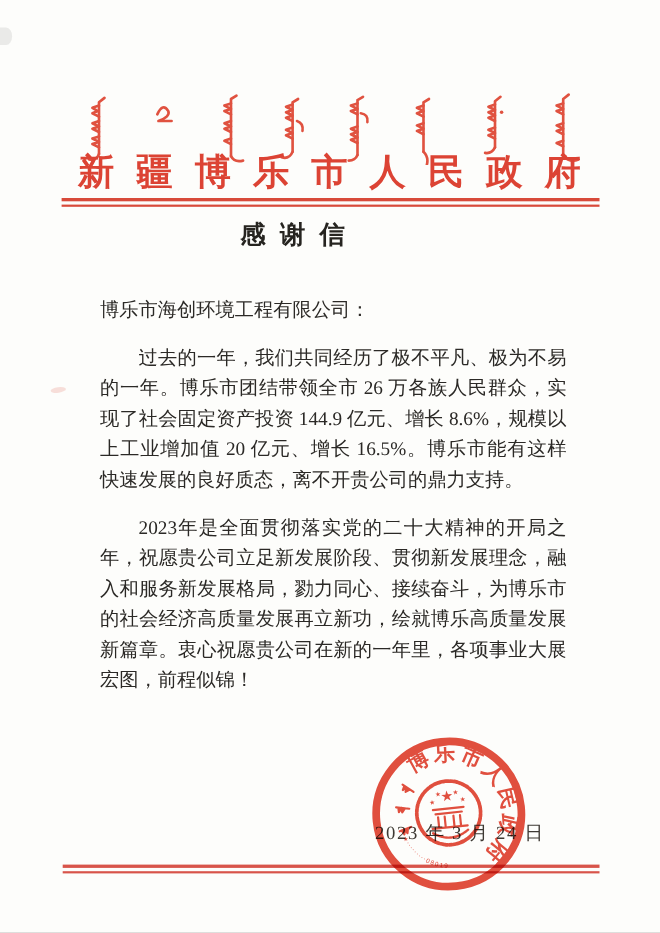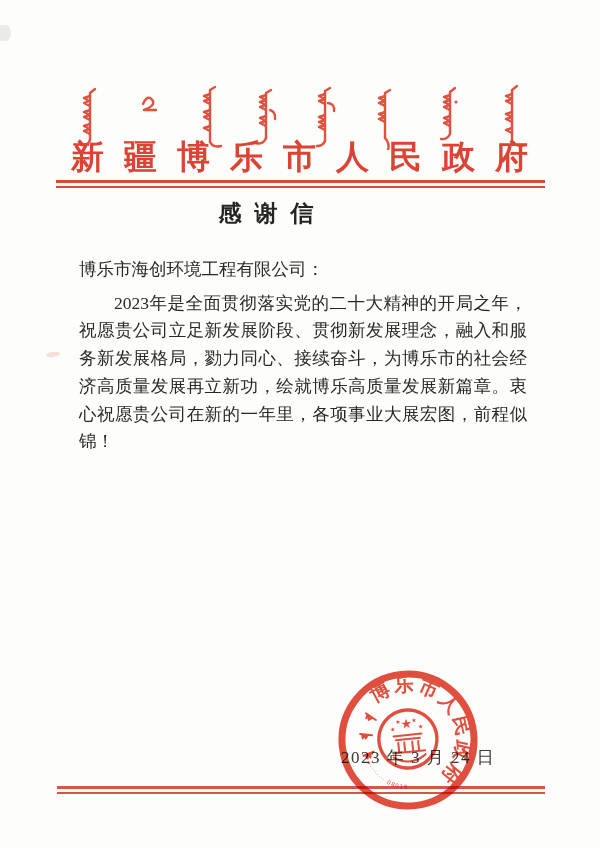--- a/index.html
+++ b/index.html
@@ -34,21 +34,21 @@
     position:absolute;top:198px;left:0;width:532px;margin:0;text-align:center;
     font-size:23px;font-weight:bold;letter-spacing:13px;padding-left:13px;
     box-sizing:border-box;color:#262420;
   }
   
   .body{
     position:absolute;top:252px;left:75px;width:456px;
     font-size:17.5px;line-height:27.7px;text-align:justify;
     color:#2b2926;
   }
-  .body p{margin:4px;}
+  .body p{margin:16px;}
   .addressee{margin-bottom:6px !important;}
   .para{text-indent:2em;}
   
   .date{
     position:absolute;top:746px;left:341px;z-index:2;
     font-size:17px;letter-spacing:1.5px;color:#3d3933;
   }
   
   .seal{position:absolute;left:335px;top:667px;width:146px;height:146px;
     z-index:3;mix-blend-mode:multiply;opacity:.9;}
@@ -109,20 +109,21 @@
   </svg>
 
   <h1 class="org">新疆博乐市人民政府</h1>
 
   <div class="rule-top"></div>
 
   <h2 class="title">感谢信</h2>
 
   <div class="body">
     <p class="addressee">博乐市海创环境工程有限公司：</p>
+    <p class="para">过去的一年，我们共同经历了极不平凡、极为不易的一年。博乐市团结带领全市 26 万各族人民群众，实现了社会固定资产投资 144.9 亿元、增长 8.6%，规模以上工业增加值 20 亿元、增长 16.5%。博乐市能有这样快速发展的良好质态，离不开贵公司的鼎力支持。</p>
     <p class="para">2023年是全面贯彻落实党的二十大精神的开局之年，祝愿贵公司立足新发展阶段、贯彻新发展理念，融入和服务新发展格局，勠力同心、接续奋斗，为博乐市的社会经济高质量发展再立新功，绘就博乐高质量发展新篇章。衷心祝愿贵公司在新的一年里，各项事业大展宏图，前程似锦！</p>
   </div>
 
   <div class="date">2023 年 3 月 24 日</div>
 
   <svg class="seal" viewBox="0 0 146 146">
     <g transform="rotate(-6 73 73)">
       <circle class="ln" cx="73" cy="73" r="66" stroke-width="7"></circle>
       <defs>
         <path id="arcTop" d="M 24,73 a 49,49 0 1 1 98,0 a 49,49 0 1 1 -98,0"></path>

